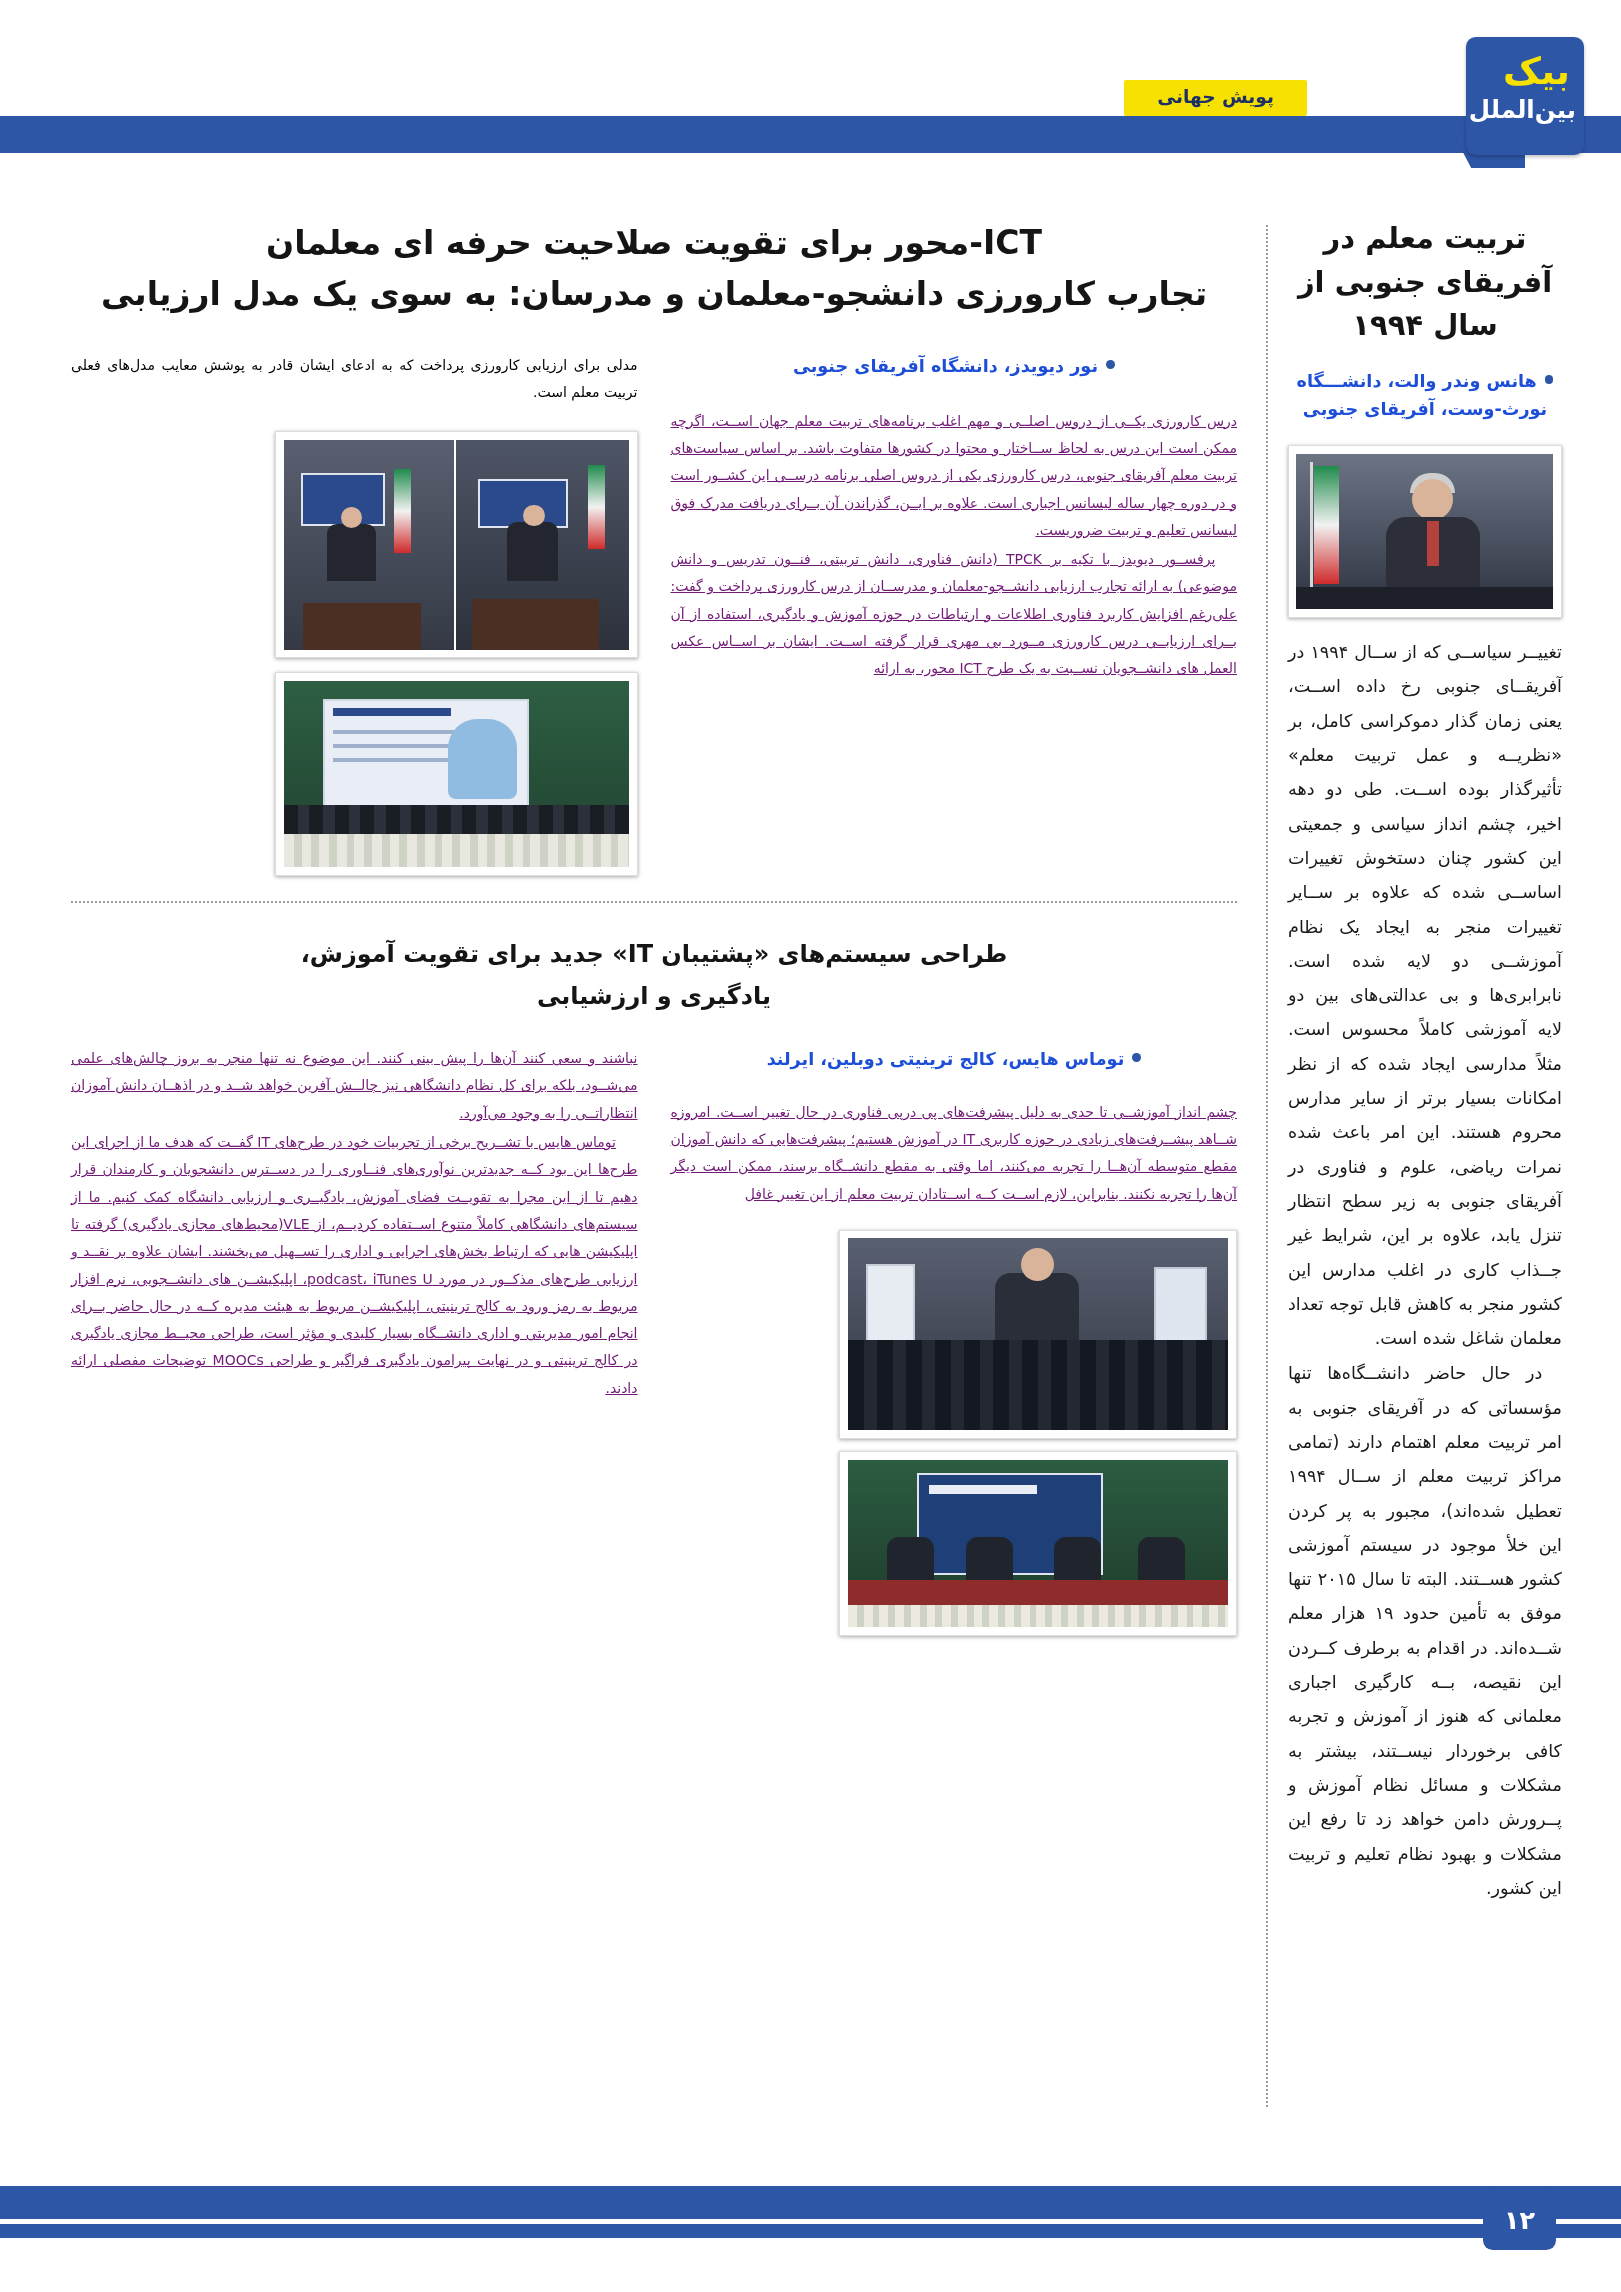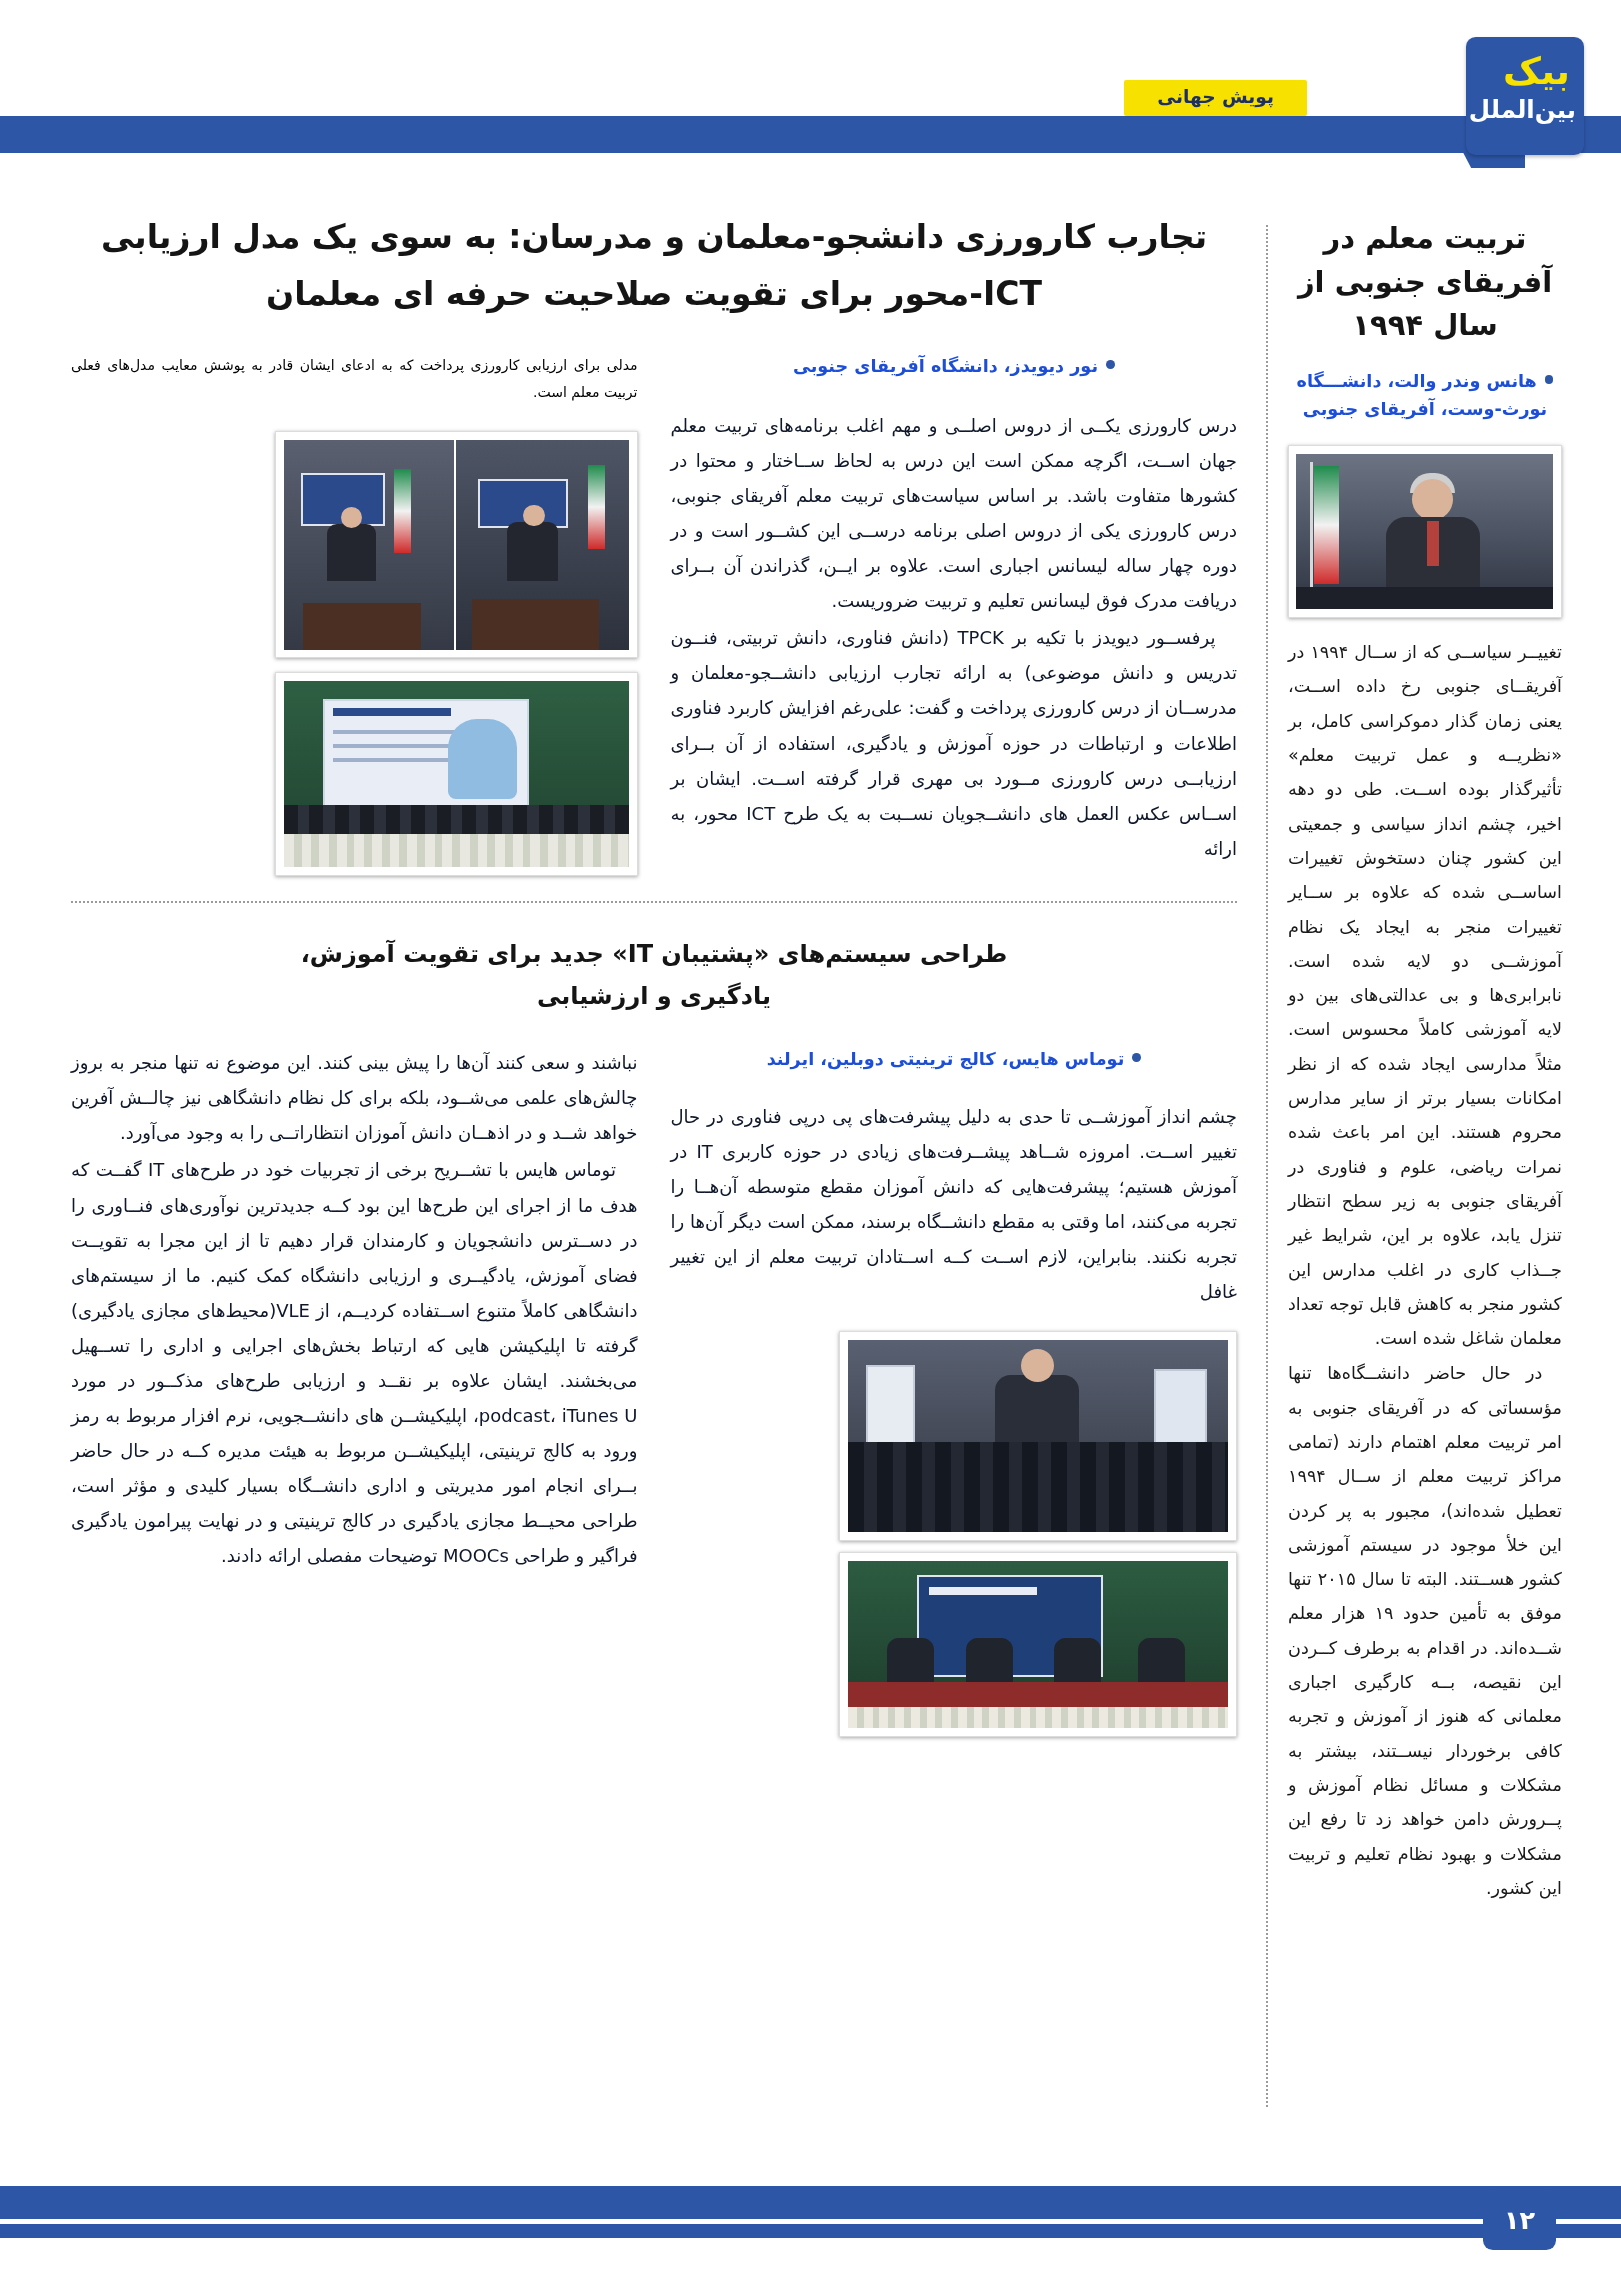--- a/index.html
+++ b/index.html
@@ -175,25 +175,26 @@
     width: 8.8px;
     height: 8.8px;
     border-radius: 50%;
     background: #2d56a6;
     margin-left: 7.8px;
     vertical-align: 2.9px;
   }
 
   
   .body {
-    font-size: 18px;
+    font-size: 14px;
     line-height: 1.95;
-    color: #0f172a;
+    color: #701a75;
     text-align: justify;
     text-justify: inter-word;
+    text-decoration: underline;
   }
   .body p { margin-bottom: 2px; text-indent: 21.6px; }
   .body p.noind { text-indent: 0; }
   .side-body {
     font-size: 17.6px;
     line-height: 1.95;
     color: #1a1a1a;
     text-align: justify;
   }
   .side-body p { text-indent: 19.6px; margin-bottom: 1px; }
@@ -312,22 +313,22 @@
       <p class="noind">تغییــر سیاســی که از ســال ۱۹۹۴ در آفریقــای جنوبی رخ داده اســت، یعنی زمان گذار دموکراسی کامل، بر «نظریــه و عمل تربیت معلم» تأثیرگذار بوده اســت. طی دو دهه اخیر، چشم انداز سیاسی و جمعیتی این کشور چنان دستخوش تغییرات اساســی شده که علاوه بر ســایر تغییرات منجر به ایجاد یک نظام آموزشــی دو لایه شده است. نابرابری‌ها و بی عدالتی‌های بین دو لایه آموزشی کاملاً محسوس است. مثلاً مدارسی ایجاد شده که از نظر امکانات بسیار برتر از سایر مدارس محروم هستند. این امر باعث شده نمرات ریاضی، علوم و فناوری در آفریقای جنوبی به زیر سطح انتظار تنزل یابد، علاوه بر این، شرایط غیر جــذاب کاری در اغلب مدارس این کشور منجر به کاهش قابل توجه تعداد معلمان شاغل شده است.</p>
       <p>در حال حاضر دانشــگاه‌ها تنها مؤسساتی که در آفریقای جنوبی به امر تربیت معلم اهتمام دارند (تمامی مراکز تربیت معلم از ســال ۱۹۹۴ تعطیل شده‌اند)، مجبور به پر کردن این خلأ موجود در سیستم آموزشی کشور هســتند. البته تا سال ۲۰۱۵ تنها موفق به تأمین حدود ۱۹ هزار معلم شــده‌اند. در اقدام به برطرف کــردن این نقیصه، بــه کارگیری اجباری معلمانی که هنوز از آموزش و تجربه کافی برخوردار نیســتند، بیشتر به مشکلات و مسائل نظام آموزش و پــرورش دامن خواهد زد تا رفع این مشکلات و بهبود نظام تعلیم و تربیت این کشور.</p>
     </div>
   </div>
 
   <div class="divider-v"></div>
 
   <div class="main-col">
 
     <div>
+      <div class="art-title" style="margin-top:5.9px;">ICT-محور برای تقویت صلاحیت حرفه ای معلمان</div>
       <div class="art-title">تجارب کارورزی دانشجو-معلمان و مدرسان: به سوی یک مدل ارزیابی</div>
-      <div class="art-title" style="margin-top:5.9px;">ICT-محور برای تقویت صلاحیت حرفه ای معلمان</div>
 
       <div class="two-col" style="margin-top:33px;">
 
         <div class="col">
           <div class="byline">
             <span class="bullet"></span><span>نور دیویدز، دانشگاه آفریقای جنوبی</span>
           </div>
           <div class="body" style="margin-top:27.4px;">
             <p class="noind">درس کارورزی یکــی از دروس اصلــی و مهم اغلب برنامه‌های تربیت معلم جهان اســت، اگرچه ممکن است این درس به لحاظ ســاختار و محتوا در کشورها متفاوت باشد. بر اساس سیاست‌های تربیت معلم آفریقای جنوبی، درس کارورزی یکی از دروس اصلی برنامه درســی این کشــور است و در دوره چهار ساله لیسانس اجباری است. علاوه بر ایــن، گذراندن آن بــرای دریافت مدرک فوق لیسانس تعلیم و تربیت ضروریست.</p>
             <p>پرفســور دیویدز با تکیه بر TPCK (دانش فناوری، دانش تربیتی، فنــون تدریس و دانش موضوعی) به ارائه تجارب ارزیابی دانشــجو-معلمان و مدرســان از درس کارورزی پرداخت و گفت: علی‌رغم افزایش کاربرد فناوری اطلاعات و ارتباطات در حوزه آموزش و یادگیری، استفاده از آن بــرای ارزیابــی درس کارورزی مــورد بی مهری قرار گرفته اســت. ایشان بر اســاس عکس العمل های دانشــجویان نســبت به یک طرح ICT محور، به ارائه</p>

